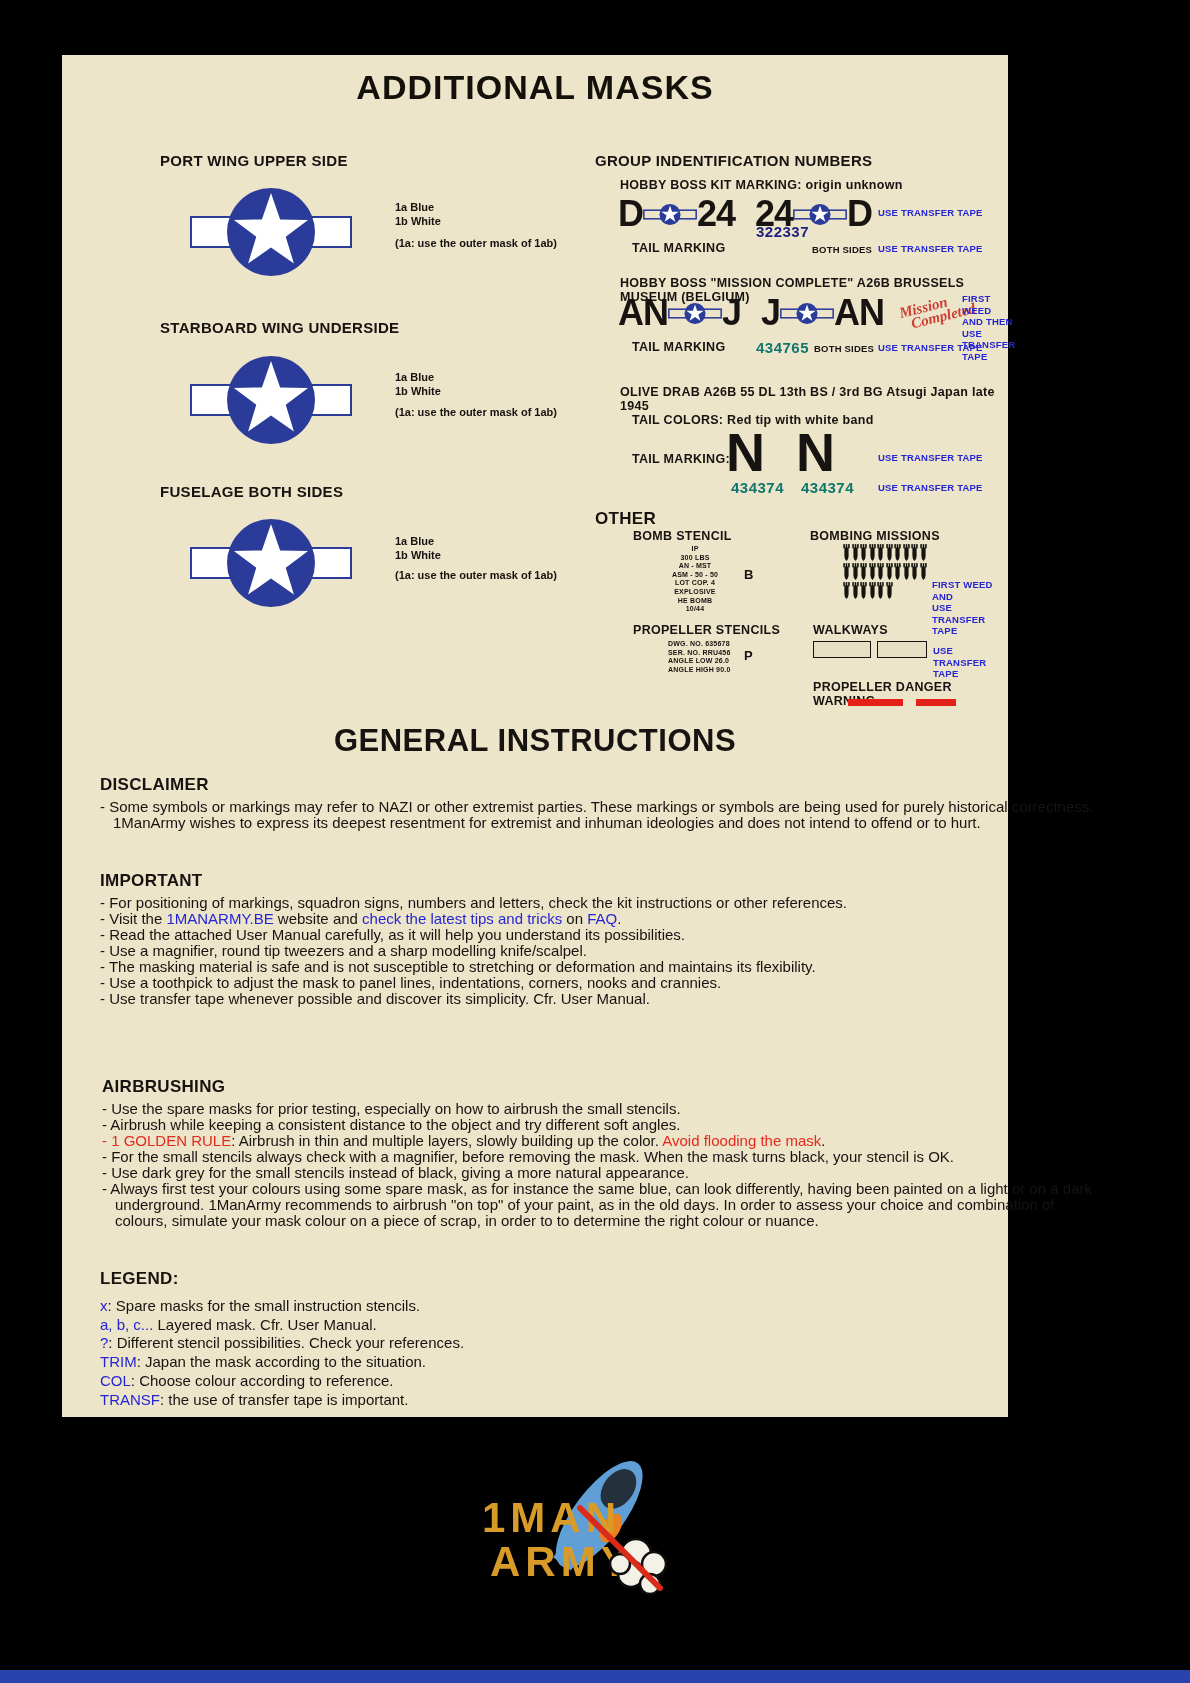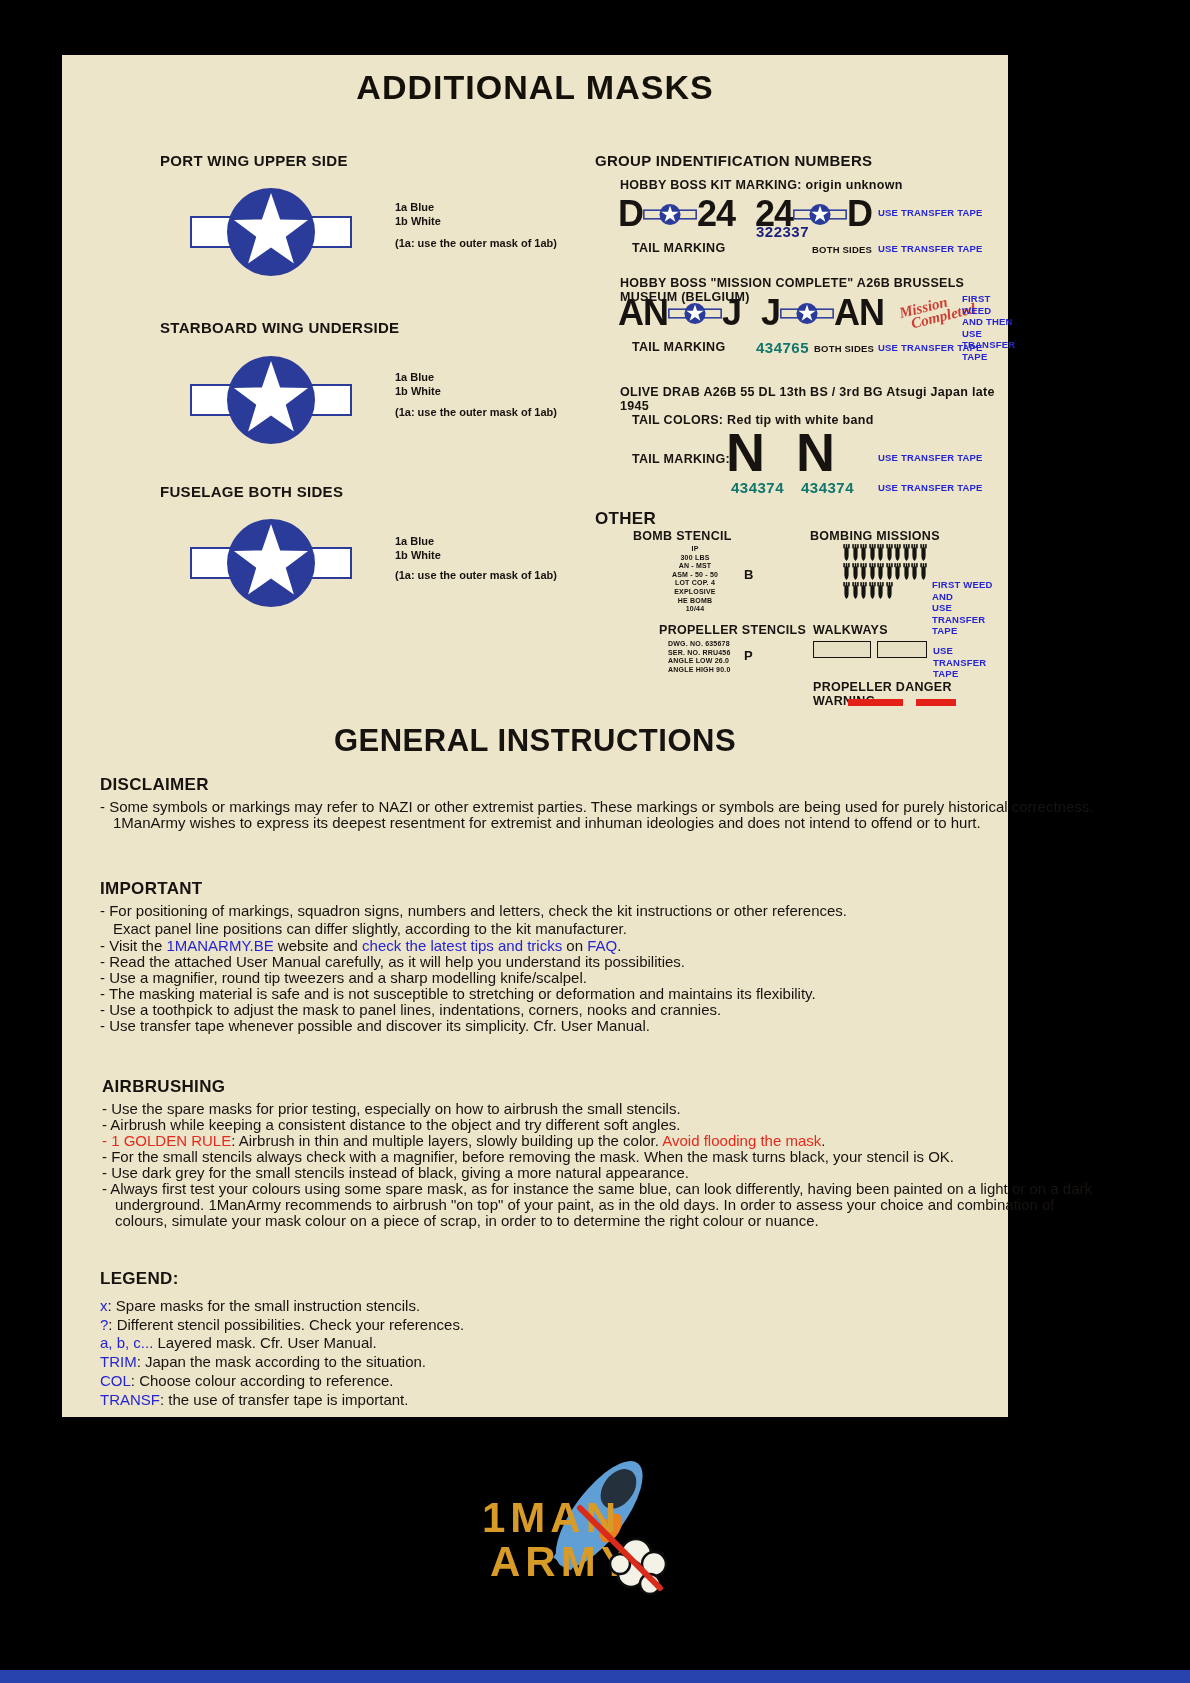--- a/index.html
+++ b/index.html
@@ -388,21 +388,21 @@
             <path d="M2 5 h6 v12 q0 5 -3 7 q-3 -2 -3 -7 Z"></path>
           </g>
         </svg>
       </div>
     </div>
   <div class="abs tape" style="left:870px;top:524px;">
     <div>FIRST WEED AND</div>
     <div>USE TRANSFER TAPE</div>
   </div>
 
-  <div class="abs sub-h" style="left:597px;top:568px;">PROPELLER STENCILS</div>
+  <div class="abs sub-h" style="left:571px;top:568px;">PROPELLER STENCILS</div>
   <div class="abs stencil-lines" style="left:606px;top:585px;">
     <div>DWG. NO. 635678</div>
     <div>SER. NO. RRU456</div>
     <div>ANGLE LOW   26.0</div>
     <div>ANGLE HIGH   90.0</div>
   </div>
   <div class="abs" style="left:682px;top:593px;font-size:13px;font-weight:700;">P</div>
 
   <div class="abs sub-h" style="left:751px;top:568px;">WALKWAYS</div>
   <div class="walkbox" style="left:751px;top:586px;width:58px;"></div>
@@ -413,24 +413,23 @@
   <div class="redbar" style="left:786px;top:644px;width:55px;"></div>
   <div class="redbar" style="left:854px;top:644px;width:40px;"></div>
 
   <div class="instr-title" style="top:668px;">GENERAL INSTRUCTIONS</div>
 
   <div class="abs" style="left:38px;top:720px;width:1002px;">
     <div class="para-h">DISCLAIMER</div>
     <div class="b">- Some symbols or markings may refer to NAZI or other extremist parties. These markings or symbols are being used for purely historical correctness. 1ManArmy wishes to express its deepest resentment for extremist and inhuman ideologies and does not intend to offend or to hurt.</div>
   </div>
 
-  <div class="abs" style="left:38px;top:816px;width:1002px;margin-top:8px;">
+  <div class="abs" style="left:38px;top:816px;width:1002px;">
     <div class="para-h">IMPORTANT</div>
     <div class="b">- For positioning of markings, squadron signs, numbers and letters, check the kit instructions or other references.</div>
-    <div class="b-cont">Exact panel line positions can differ slightly, according to the kit manufacturer.</div>
     <div class="b"><span>- Visit the </span><span class="blue link">1MANARMY.BE</span><span> website and </span><span class="blue link">check the latest tips and tricks</span><span> on </span><span class="blue link">FAQ</span><span>.</span></div>
     <div class="b">- Read the attached User Manual carefully, as it will help you understand its possibilities.</div>
     <div class="b">- Use a magnifier, round tip tweezers and a sharp modelling knife/scalpel.</div>
     <div class="b">- The masking material is safe and is not susceptible to stretching or deformation and maintains its flexibility.</div>
     <div class="b">- Use a toothpick to adjust the mask to panel lines, indentations, corners, nooks and crannies.</div>
     <div class="b">- Use transfer tape whenever possible and discover its simplicity. Cfr. User Manual.</div>
   </div>
 
   <div class="abs" style="left:40px;top:1022px;width:1002px;">
     <div class="para-h">AIRBRUSHING</div>
@@ -438,22 +437,22 @@
     <div class="b">- Airbrush while keeping a consistent distance to the object and try different soft angles.</div>
     <div class="b"><span class="red">- 1 GOLDEN RULE</span><span>: Airbrush in thin and multiple layers, slowly building up the color. </span><span class="red">Avoid flooding the mask</span><span>.</span></div>
     <div class="b">- For the small stencils always check with a magnifier, before removing the mask. When the mask turns black, your stencil is OK.</div>
     <div class="b">- Use dark grey for the small stencils instead of black, giving a more natural appearance.</div>
     <div class="b">- Always first test your colours using some spare mask, as for instance the same blue, can look differently, having been painted on a light or on a dark underground. 1ManArmy recommends to airbrush "on top" of your paint, as in the old days. In order to assess your choice and combination of colours, simulate your mask colour on a piece of scrap, in order to to determine the right colour or nuance.</div>
   </div>
 
   <div class="abs" style="left:38px;top:1214px;width:1002px;">
     <div class="para-h" style="margin-bottom:8px;">LEGEND:</div>
     <div class="legend-row"><span class="blue">x</span><span>: Spare masks for the small instruction stencils.</span></div>
+    <div class="legend-row"><span class="blue">a, b, c...</span><span> Layered mask. Cfr. User Manual.</span></div>
     <div class="legend-row"><span class="blue">?</span><span>: Different stencil possibilities. Check your references.</span></div>
-    <div class="legend-row"><span class="blue">a, b, c...</span><span> Layered mask. Cfr. User Manual.</span></div>
     <div class="legend-row"><span class="blue">TRIM</span><span>: Japan the mask according to the situation.</span></div>
     <div class="legend-row"><span class="blue">COL</span><span>: Choose colour according to reference.</span></div>
     <div class="legend-row"><span class="blue">TRANSF</span><span>: the use of transfer tape is important.</span></div>
   </div>
 
 </div>
 
 <svg class="abs" style="left:468px;top:1436px;" width="230" height="185" viewBox="0 0 230 185">
   <g transform="rotate(37 130 80)">
     <ellipse cx="130" cy="78" rx="25" ry="64" fill="#5f9fd6"></ellipse>

